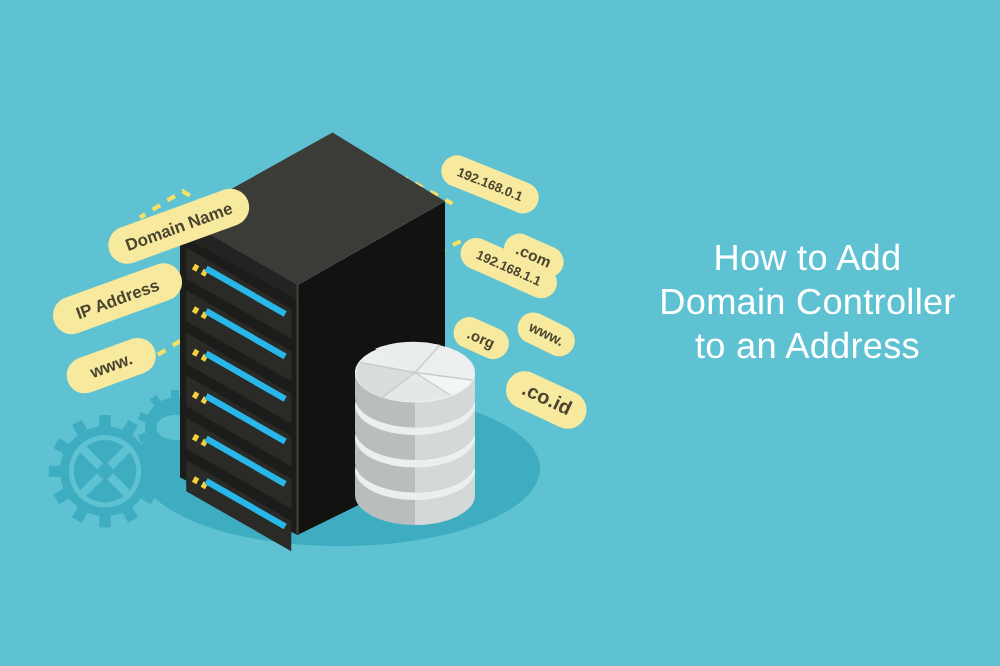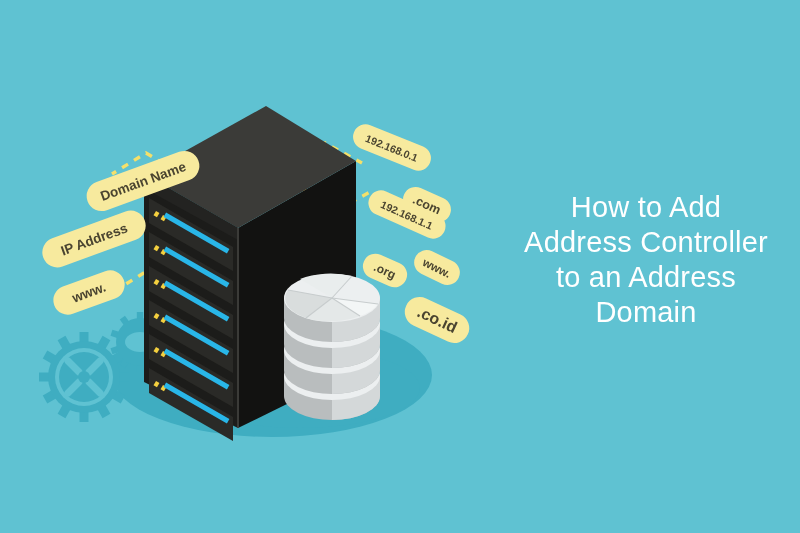--- a/index.html
+++ b/index.html
@@ -310,18 +310,17 @@
 
     <div class="pill" style="left:413px; top:255px; width:48px; height:25px; font-size:11.5px; transform:rotate(26deg);">www.</div>
 
     <div class="pill" style="left:362px; top:258px; width:46px; height:25px; font-size:12px; transform:rotate(24deg);">.org</div>
 
     <div class="pill" style="left:403px; top:305px; width:68px; height:30px; font-size:16px; transform:rotate(25deg);">.co.id</div>
   </div>
 
   <div id="title-block">
     <span class="tline">How to Add</span>
-    <span class="tline">Address Controller</span>
+    <span class="tline">Domain Controller</span>
     <span class="tline">to an Address</span>
-    <span class="tline">Domain</span>
   </div>
 
 </div>
 
 </body></html>

